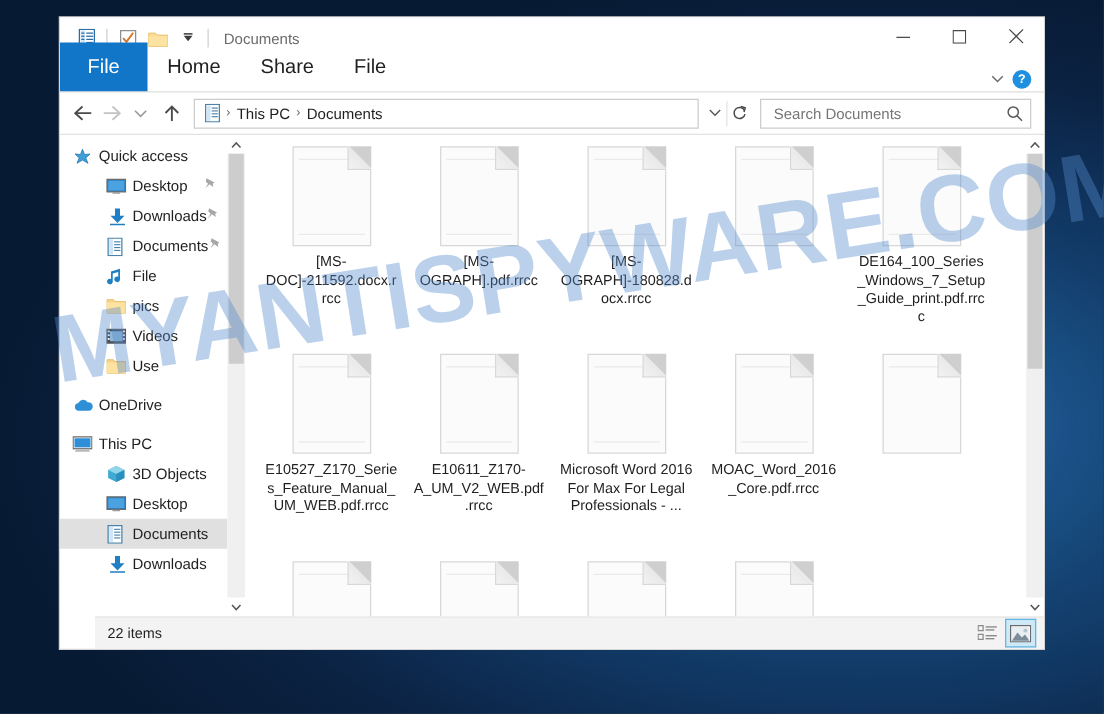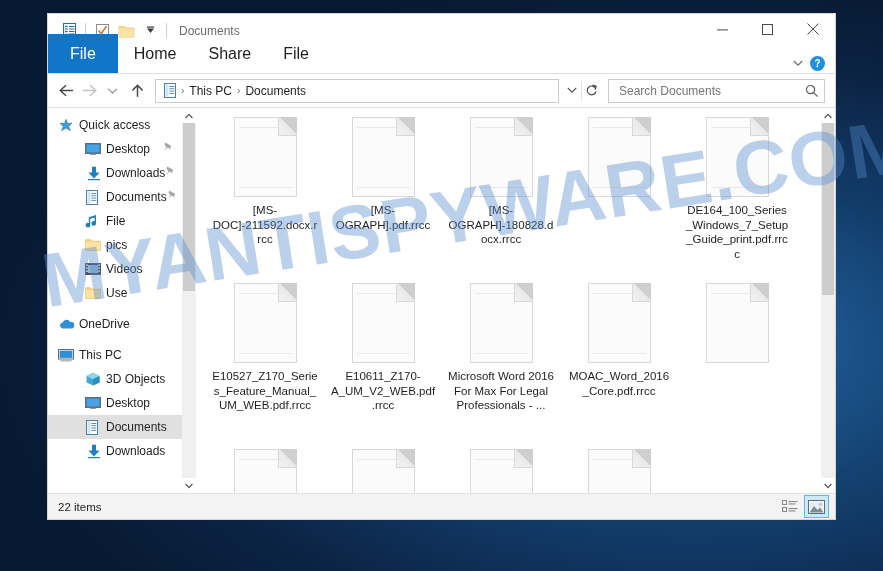--- a/index.html
+++ b/index.html
@@ -388,20 +388,21 @@
 
   
   .statusbar {
     height: 25px;
     background: #f3f3f3;
     border-top: 1px solid #e2e2e2;
     display: flex;
     align-items: center;
     padding: 0 6px 0 10px;
     flex: none;
+    margin-left: 28px;
   }
   .status-text {
     font-size: 11.5px;
     color: #1f1f1f;
   }
   .viewtoggles {
     margin-left: auto;
     display: flex;
     gap: 2px;
     align-items: center;

